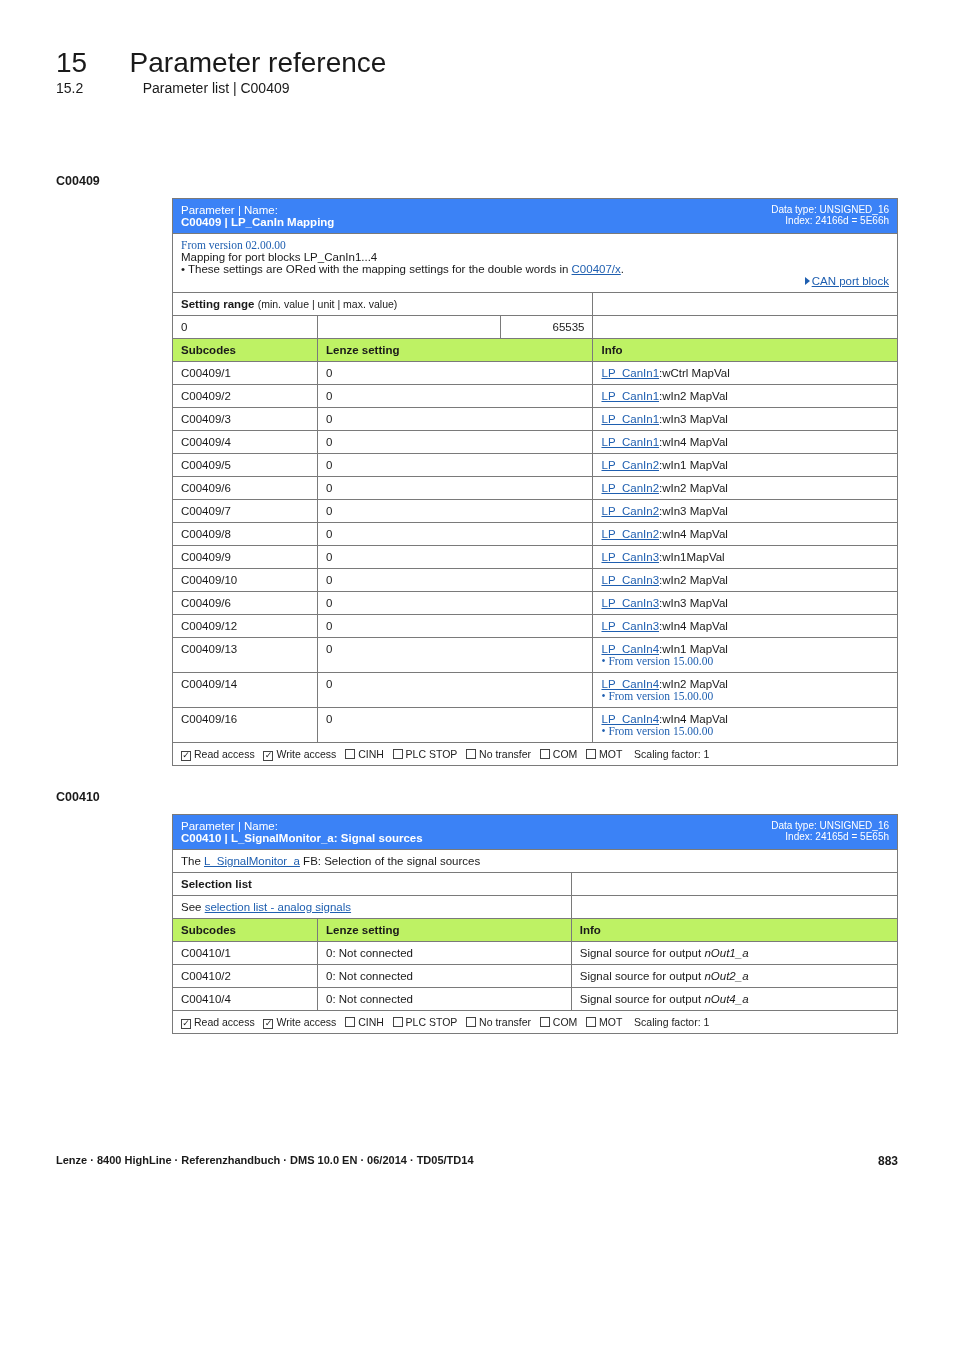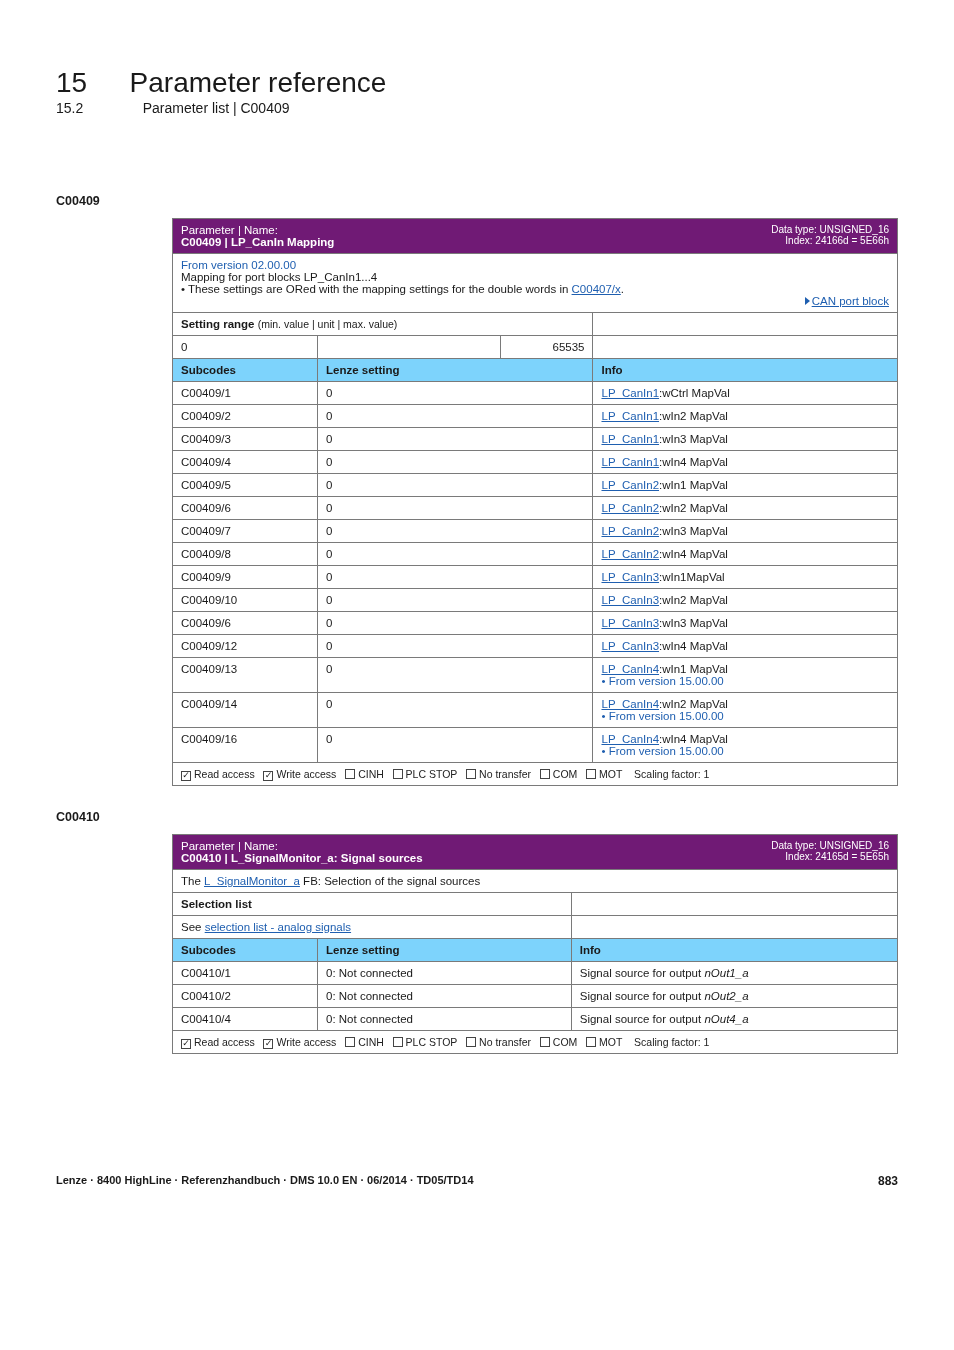--- a/index.html
+++ b/index.html
@@ -4,21 +4,21 @@
 <style>
   html { box-sizing: border-box; }
   *, *::before, *::after { box-sizing: inherit; }
   body {
     margin: 0;
     font-family: "Segoe UI", "Helvetica Neue", Arial, sans-serif;
     background: #fff;
     color: #1a1a1a;
     width: 954px;
   }
-  .page { padding: 68px 56px 40px 56px; }
+  .page { padding: 48px 56px 40px 56px; }
   .chapter-num { font-size: 28px; font-weight: 400; line-height: 1.1; }
   .chapter-title { font-size: 28px; font-weight: 400; line-height: 1.1; display: inline-block; margin-left: 38px; }
   .sub-num { font-size: 14px; }
   .sub-title { font-size: 14px; display: inline-block; margin-left: 55px; }
   .dash-sep {
     margin-top: 28px;
     margin-bottom: 34px;
     font-family: monospace;
     font-size: 13.2px;
     white-space: nowrap;
@@ -33,30 +33,30 @@
     width: 100%;
     border-collapse: collapse;
     font-size: 11.5px;
   }
   table.box td, table.box th {
     border: 1px solid #7a7a7a;
     padding: 5px 8px;
     vertical-align: top;
   }
   .hdr-row {
-    background: #701a75;
+    background: #3b82f6;
     color: #fff;
   }
   .hdr-row td { border-color: #7a7a7a; }
   .box-title { font-size: 11.5px; }
   .data-type { font-size: 10px; text-align: right; }
-  .blue { color: #1f5fb0; }
+  .blue { color: #1f5fb0; font-family: Liberation Serif, serif; }
   .blue-link { color: #1f5fb0; text-decoration: underline; text-underline-offset: 1px; cursor: default; }
   .setting-bold { font-weight: 700; font-size: 11.5px; }
-  .shaded { background: #7dd3fc; }
+  .shaded { background: #bef264; }
   .shaded td { font-weight: 700; }
   .right { text-align: right; }
   .small-caption { font-size: 10.5px; font-weight: 400; }
   .tri { display: inline-block; width: 0; height: 0; border-top: 4px solid transparent; border-bottom: 4px solid transparent; border-left: 5px solid #1f5fb0; margin-right: 2px; position: relative; top: 0px; }
   .foot-td { font-size: 10.5px; color: #222; }
   .checkbox { display: inline-block; width: 10px; height: 10px; border: 1px solid #444; line-height: 8px; font-size: 9px; text-align: center; margin-right: 3px; position: relative; top: 1px; }
   .checked::after { content: "✓"; font-size: 9px; position: relative; top: -1px; }
 
   .footer {
     font-size: 11px;

